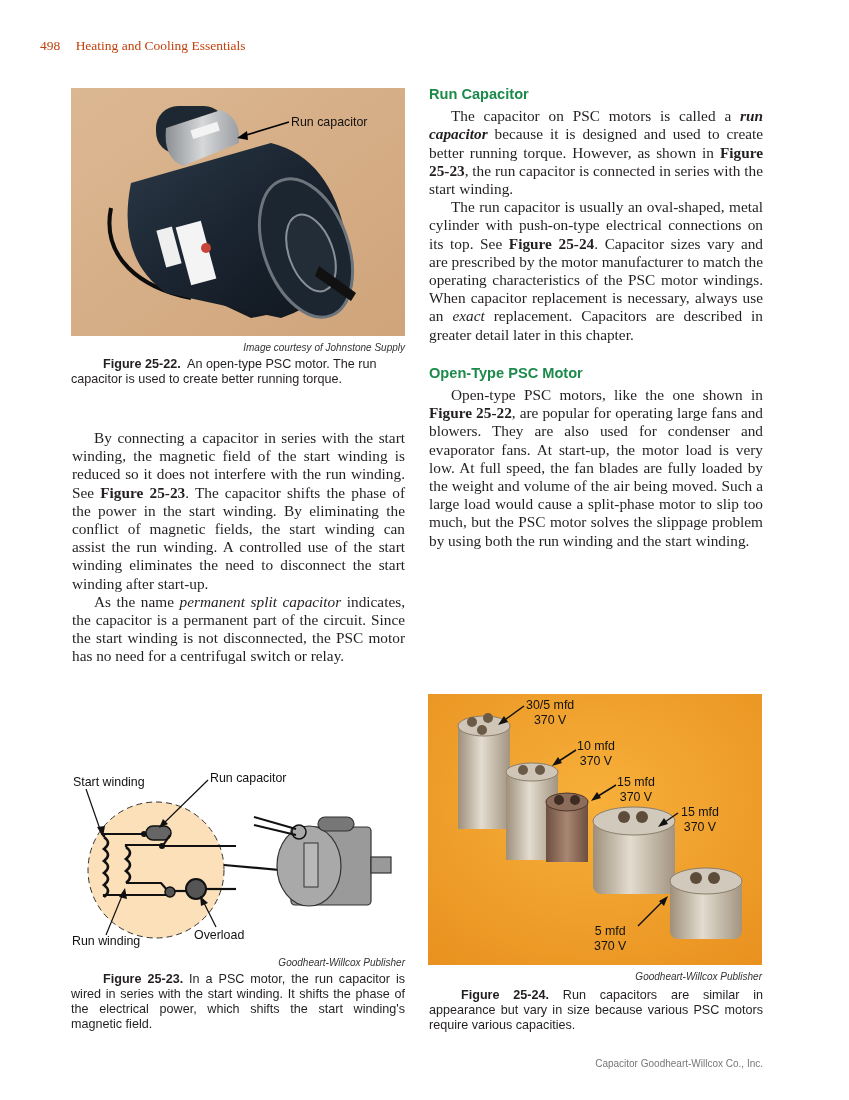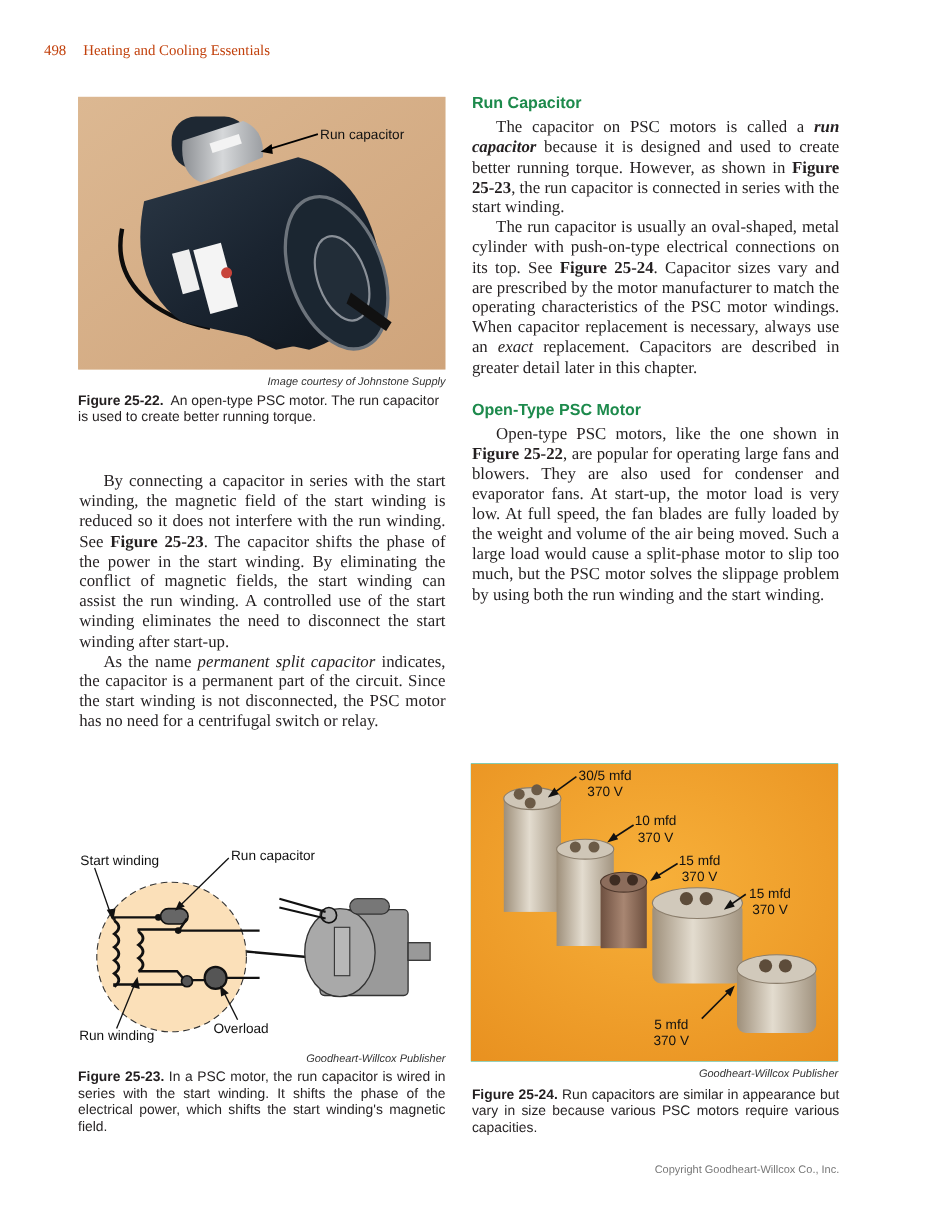--- a/index.html
+++ b/index.html
@@ -11,21 +11,21 @@
   .running-head { left:40px; top:38px; font-size:13.5px; color:#c2410c; }
   .running-head .pnum { margin-right:12px; }
 
   .body-text { font-size:15.3px; line-height:18.2px; text-align:justify; }
   .body-text p { margin:0; text-indent:22px;font-family:Liberation Serif, serif; }
   .body-text b { font-weight:bold; }
   .h2 { font-size:14.6px; font-weight:bold; color:#1d8a4c; margin:0 0 4px 0; }
 
   .credit { font-size:10px; font-style:italic; color:#333; text-align:right; }
   .caption { font-size:12.6px; line-height:15px; color:#231f20; }
-  .caption b { font-weight:bold; }
+  .caption b { font-weight:bold;margin-left:32px; }
   .caption.just { text-align:justify; }
 
   .photo { overflow:hidden; }
   .callout { font-size:12.4px; color:#111; line-height:15px; }
   .callout-c { text-align:center; }
   .footer { right:86px; top:1058px; font-size:10px; color:#777; }
 </style>
 </head>
 <body>
 
@@ -238,13 +238,13 @@
     <div>5 mfd</div>
     <div>370 V</div>
   </div>
 </div>
 <div class="abs credit sans" style="left:428px; top:971px; width:334px;">Goodheart-Willcox Publisher</div>
 <div class="abs caption sans just" style="left:429px; top:988px; width:334px;">
   <b>Figure 25-24.</b>
   <span>Run capacitors are similar in appearance but vary in size because various PSC motors require various capacities.</span>
 </div>
 
-<div class="abs footer sans">Copyright Goodheart-Willcox Co., Inc.</div>
+<div class="abs footer sans">Capacitor Goodheart-Willcox Co., Inc.</div>
 
 </body></html>

